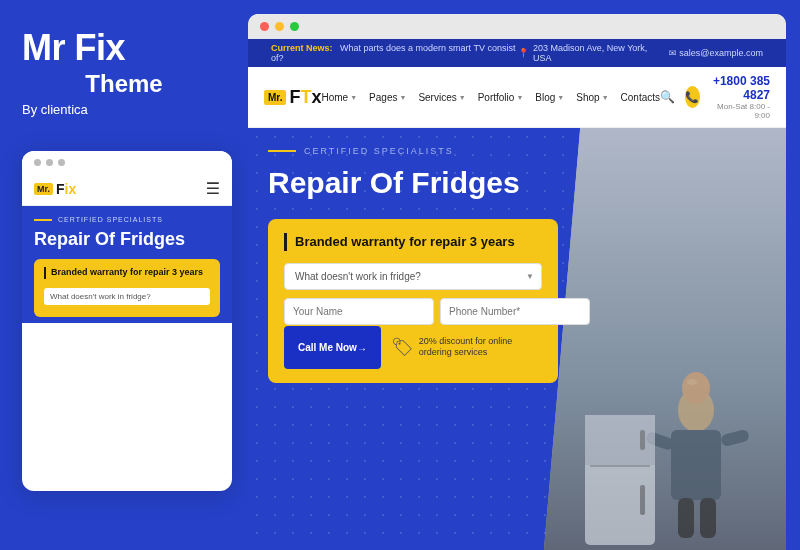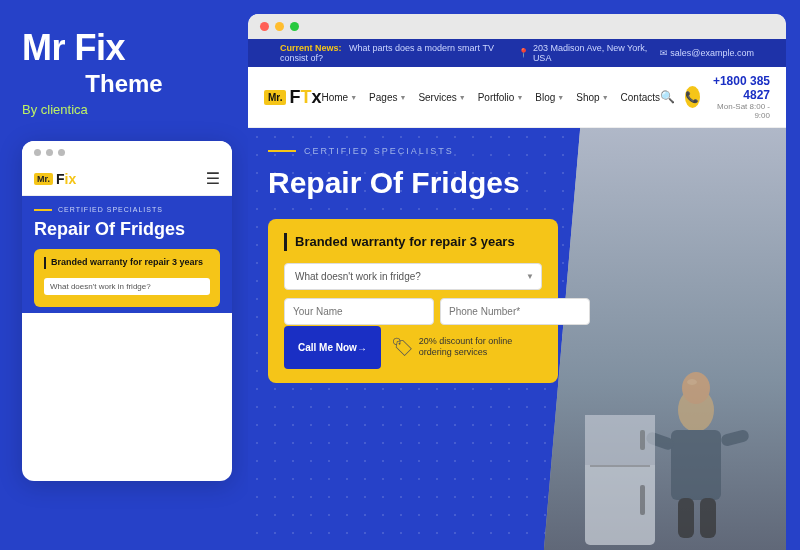--- a/index.html
+++ b/index.html
@@ -31,23 +31,23 @@
     }
     .brand-subtitle {
       font-size: 24px;
       font-weight: 700;
       color: #ffffff;
       line-height: 1.2;
       text-align: center;
     }
     .brand-by {
       font-size: 13px;
-      color: #bef264;
+      color: #ffffff;
       margin-top: 2px;
-      margin-bottom: 22px;
+      margin-bottom: 32px;
     }
 
     
     .mobile-mockup {
       background: #fff;
       border-radius: 12px;
       width: 210px;
       overflow: hidden;
       box-shadow: 0 4px 24px rgba(0,0,0,0.18);
       flex: 1;
@@ -180,21 +180,21 @@
     .site-wrapper {
       flex: 1;
       display: flex;
       flex-direction: column;
       overflow: hidden;
     }
 
     
     .news-bar {
       background: #1e32a8;
-      padding: 4px 32px;
+      padding: 4px 23px;
       display: flex;
       align-items: center;
       justify-content: space-between;
       font-size: 9px;
       color: #ccd6ff;
     }
     .news-label {
       color: #f5c518;
       font-weight: 700;
       margin-right: 5px;

